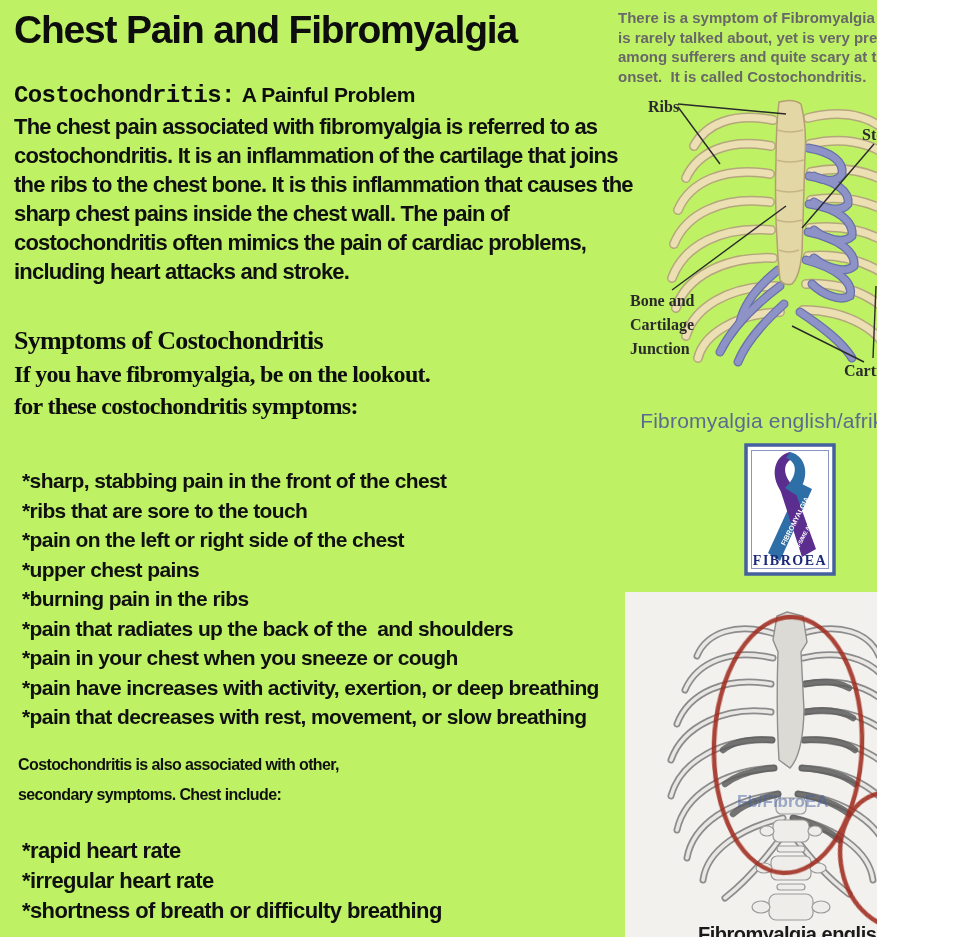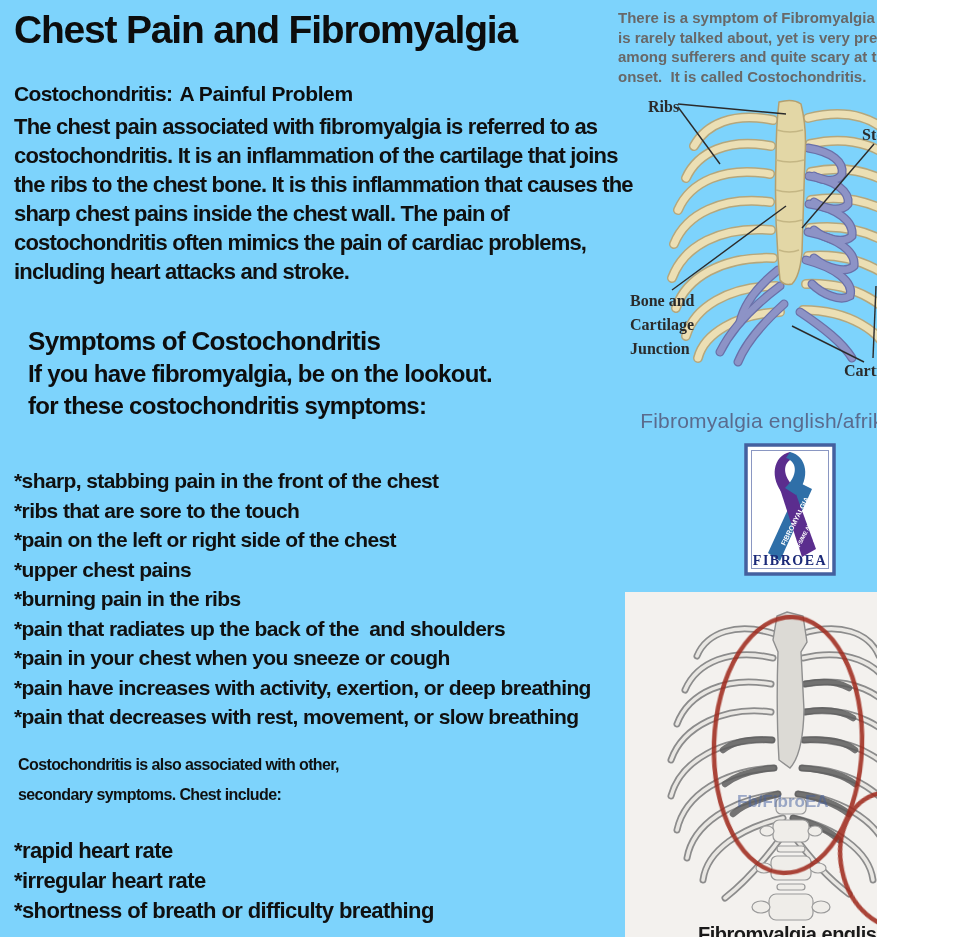--- a/index.html
+++ b/index.html
@@ -1,45 +1,45 @@
 <!DOCTYPE html>
 <html><head>
 <meta charset="utf-8">
 <style>
   * { margin:0; padding:0; box-sizing:border-box; }
   html,body { background:#ffffff; }
   .page {
     position:relative; width:877px; height:937px; overflow:hidden;
-    background:#7dd3fc; font-family:"Liberation Sans", sans-serif;
+    background:#bef264; font-family:"Liberation Sans", sans-serif;
   }
 
   
   .title {
     position:absolute; left:14px; top:8px; width:600px;
     font-size:39px; font-weight:700; letter-spacing:-1.2px; color:#0d0d0d;
   }
   .problem-heading {
     position:absolute; left:14px; top:82px; width:620px;
     color:#0d0d0d; white-space:nowrap;
   }
-  .problem-heading .term { font-size:21px; font-weight:700; letter-spacing:-0.6px; }
+  .problem-heading .term { font-size:24px; font-weight:700; letter-spacing:-0.6px;font-family:Liberation Mono, monospace; }
   .problem-heading .rest { font-size:21px; font-weight:700; letter-spacing:-0.4px; margin-left:7px; }
   .problem-body {
     position:absolute; left:14px; top:112px; width:634px;
     font-size:22px; font-weight:700; letter-spacing:-0.8px; line-height:29px; color:#101010;
   }
-  .sym-head { position:absolute; left:28px; top:324px; width:620px; color:#0d0d0d; }
+  .sym-head { position:absolute; left:14px; top:324px; width:620px; color:#0d0d0d;font-family:Liberation Serif, serif; }
   .sym-head .h2 { font-size:26px; font-weight:700; letter-spacing:-0.7px; line-height:34px; }
   .sym-head .h3 { font-size:24px; font-weight:700; letter-spacing:-0.7px; line-height:32px; }
   ul.plain { list-style:none; }
   .sym-list {
     position:absolute; left:14px; top:466px; width:640px;
     font-size:21px; font-weight:700; letter-spacing:-0.6px; line-height:29.5px; color:#101010;
   }
-  .sym-list li, .sec-list li { white-space:pre-wrap; }
+  .sym-list li, .sec-list li { white-space:pre-wrap;margin-left:8px; }
   .sec-head {
     position:absolute; left:18px; top:750px; width:620px;
     font-size:16px; font-weight:700; letter-spacing:-0.6px; line-height:30px; color:#101010;
   }
   .sec-list {
     position:absolute; left:14px; top:836px; width:620px;
     font-size:22px; font-weight:700; letter-spacing:-0.6px; line-height:30px; color:#101010;
   }
 
   

